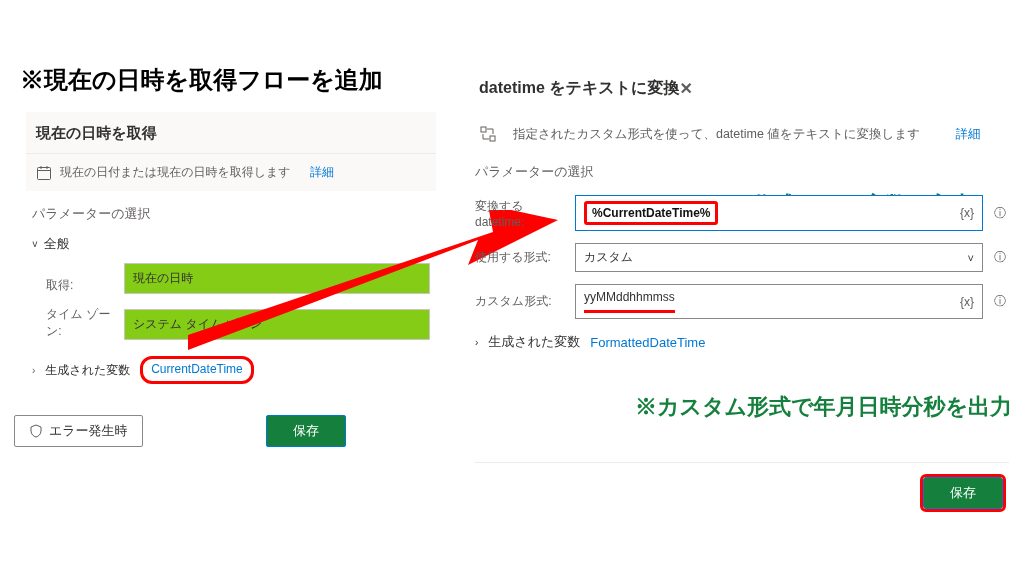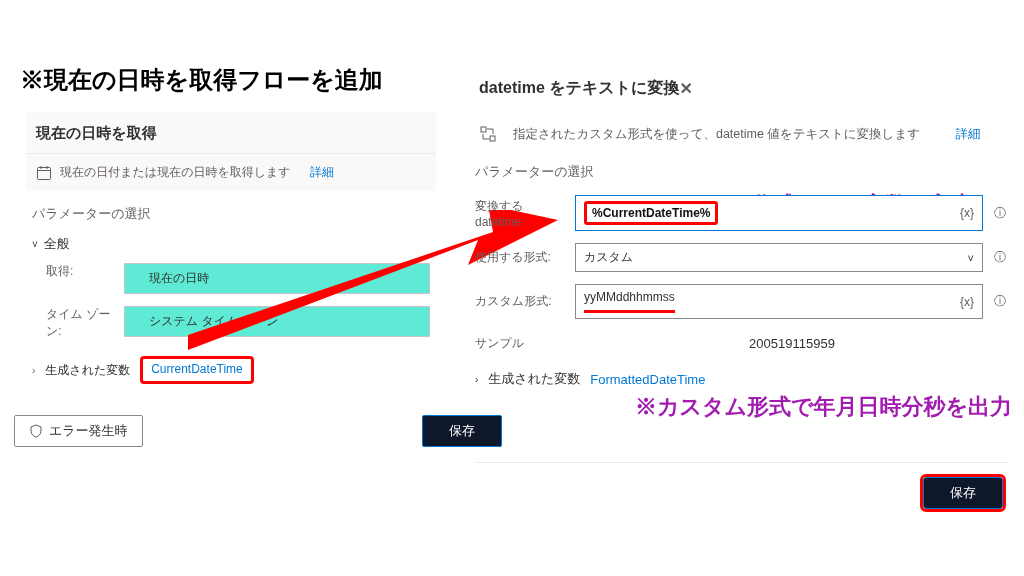--- a/index.html
+++ b/index.html
@@ -1,37 +1,37 @@
 <!DOCTYPE html>
 <html><head>
 <meta charset="utf-8">
 <style>
   html,body{margin:0;padding:0;width:1024px;height:576px;font-family:"Segoe UI","Yu Gothic UI","Meiryo",sans-serif;font-size:13px;color:#323130;background:#fff;position:relative;overflow:hidden}
   *{box-sizing:border-box}
   .main-annot{position:absolute;left:20px;top:64px;font-size:24px;font-weight:700;color:#000}
-  .note-red{font-size:22px;font-weight:700;color:#a21caf}
+  .note-red{font-size:22px;font-weight:700;color:#15803d}
   
   .left-panel{position:absolute;left:26px;top:112px;width:410px}
   .grey-bar{background:#faf9f8;border-bottom:1px solid #edebe9;padding:12px 10px 10px 10px;font-size:15px;font-weight:600}
   .desc-row{background:#faf9f8;padding:10px;display:flex;align-items:flex-end;gap:8px;font-size:12px;color:#605e5c}
   .desc-row svg{flex:none}
   .lnk{color:#0078d4;text-decoration:none;cursor:pointer}
   .sect-label{padding:14px 6px 2px 6px;font-size:13px;color:#605e5c}
   .expander{padding:10px 6px 4px 6px;font-size:13px;color:#323130;display:flex;align-items:center;gap:6px;cursor:pointer}
   .caret{font-size:10px}
-  .field-row{display:flex;align-items:flex-start;padding:6px 6px 6px 20px}
+  .field-row{display:flex;align-items:flex-end;padding:6px 6px 6px 20px}
   .field-label{width:78px;font-size:12px;color:#605e5c}
-  .field-box{flex:1;border:1px solid #c8c6c4;padding:6px 24px;font-size:12px;background:#5eead4}
+  .field-box{flex:1;border:1px solid #c8c6c4;padding:6px 8px;font-size:12px;background:#84cc16}
   .gen-row{padding:10px 6px 6px 6px;display:flex;align-items:center;gap:10px;font-size:12px;color:#323130}
   .gen-row .caret{color:#605e5c}
   .var-chip{color:#0078d4}
-  .hl-box{border:3px solid #ff0000;border-radius:4px;padding:3px 8px 5px 8px}
-  .bottom-bar{position:absolute;left:14px;top:415px;width:488px;display:flex;justify-content:space-between;align-items:center}
+  .hl-box{border:3px solid #ff0000;border-radius:12px;padding:3px 8px 5px 8px}
+  .bottom-bar{position:absolute;left:14px;top:415px;width:332px;display:flex;justify-content:space-between;align-items:center}
   .btn{border:1px solid #8a8886;border-radius:2px;padding:6px 14px;font-size:13px;background:#fff;cursor:pointer;display:inline-flex;align-items:center;gap:6px}
-  .btn-primary{background:#0f172a;border-color:#0078d4;color:#fff;padding:6px 26px}
+  .btn-primary{background:#15803d;border-color:#0078d4;color:#fff;padding:6px 26px}
 
   
   .arrow-wrap{position:absolute;left:178px;top:210px;width:380px;height:150px;pointer-events:none}
 
   
   .right-panel{position:absolute;left:475px;top:72px;width:534px}
   .r-title{font-size:16px;font-weight:600;padding:6px 20px 16px 4px;display:flex;justify-content:flex-start;align-items:center}
   .close-x{font-size:16px;color:#605e5c;cursor:pointer}
   .r-desc{padding:10px 4px 14px 4px;display:flex;align-items:center;gap:16px;font-size:12.5px;color:#605e5c}
   .r-desc svg{flex:none}
@@ -146,24 +146,20 @@
 
   <div class="r-row">
     <div class="r-label">カスタム形式:</div>
     <div class="r-input plain">
       <span class="ul-red">yyMMddhhmmss</span>
       <span class="ix">{x}</span>
     </div>
     <div class="info">ⓘ</div>
   </div>
 
-  <div class="sample-row">
-    <div class="sample-label">サンプル</div>
-    <div class="sample-val">200519115959</div>
-  </div>
 
   <div class="r-gen-row">
     <span class="caret">›</span>
     <span>生成された変数</span>
     <span class="var-chip">FormattedDateTime</span>
   </div>
 </div>
 
 <div class="r-footer">
   <div class="btn btn-primary hl">保存</div>

